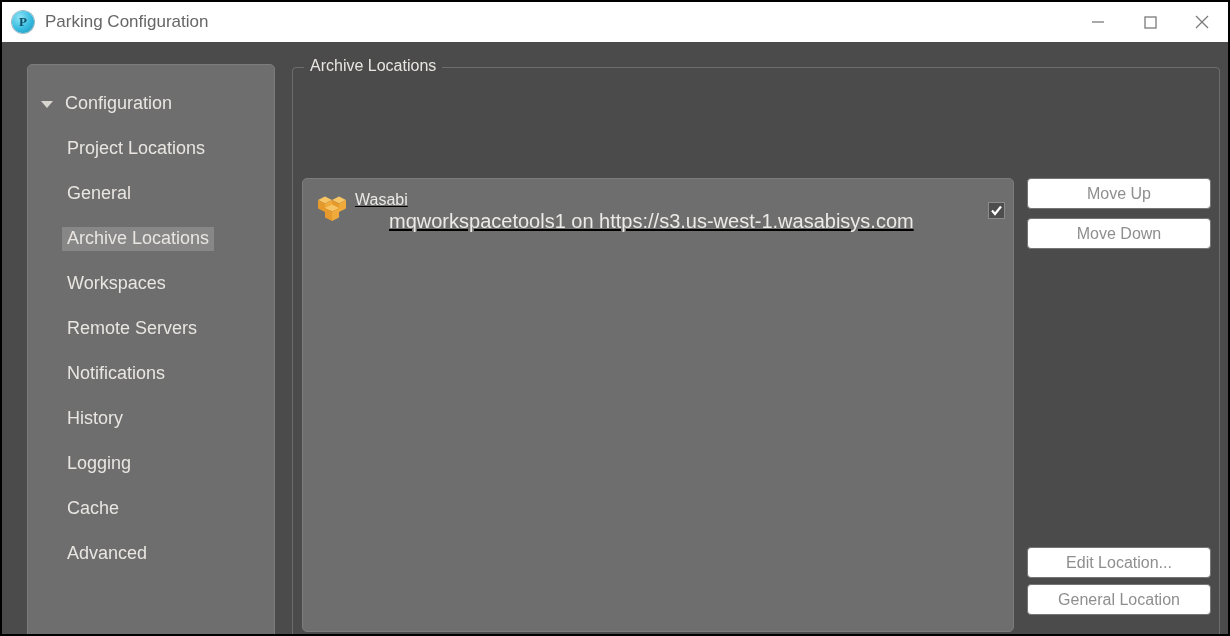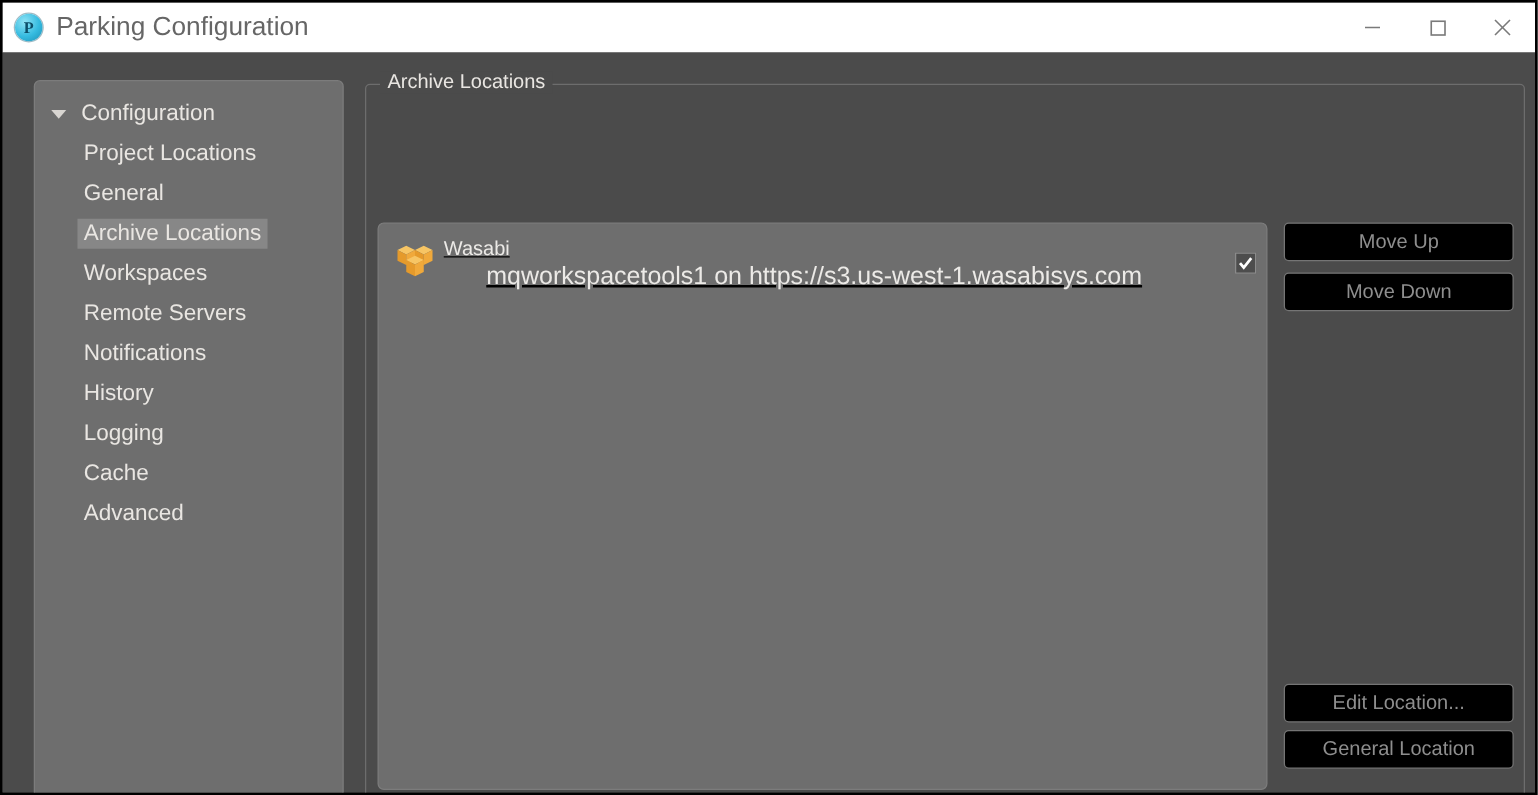--- a/index.html
+++ b/index.html
@@ -55,21 +55,21 @@
     display: flex;
     align-items: center;
     justify-content: center;
     font-size: 13px;
     font-weight: bold;
     color: #0d4f69;
     font-family: "Liberation Serif", serif;
   }
   .title-text {
     margin-left: 11px;
-    font-size: 21px;
+    font-size: 17px;
     color: #666666;
     font-family: "Liberation Sans", sans-serif;
     white-space: nowrap;
   }
   .win-controls {
     margin-left: auto;
     display: flex;
     align-items: center;
     height: 100%;
   }
@@ -106,20 +106,21 @@
     overflow: hidden;
   }
   .tree-row {
     height: 32px;
     display: flex;
     align-items: center;
     font-size: 18px;
     color: #e9e6e2;
     white-space: nowrap;
     padding-left: 6px;
+    margin-top: 13px;
   }
   .tree-row .expander {
     width: 26px;
     display: flex;
     align-items: center;
     justify-content: center;
     flex: 0 0 auto;
   }
   .tri {
     width: 0; height: 0;
@@ -235,21 +236,21 @@
     height: 31px;
     border-radius: 4px;
     box-sizing: border-box;
     display: flex;
     align-items: center;
     justify-content: center;
     font-size: 16px;
     white-space: nowrap;
   }
   .btn.disabled {
-    background: #000000;
+    background: #ffffff;
     border: 1px solid #757575;
     color: #8e8e8e;
   }
   .btn.enabled {
     background: #3c3c3c;
     border: 1px solid #8d8d8d;
     color: #f2f0ee;
   }
   .btn-moveup   { top: 0px; }
   .btn-movedown { top: 40px; }

